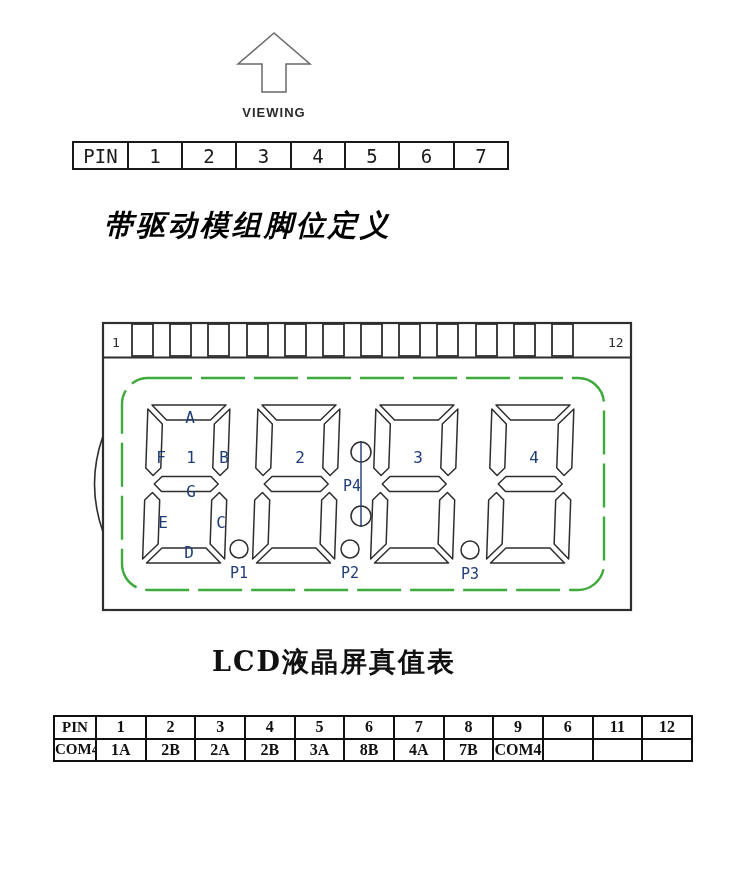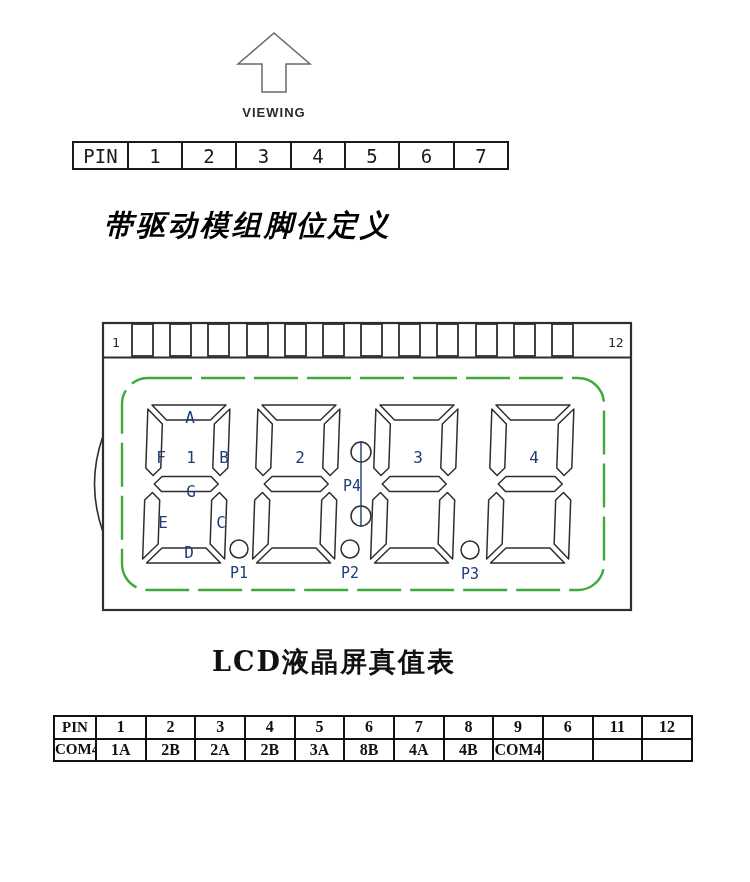--- a/index.html
+++ b/index.html
@@ -189,21 +189,21 @@
         </tr>
         <tr>
           <td>COM4</td>
           <td>1A</td>
           <td>2B</td>
           <td>2A</td>
           <td>2B</td>
           <td>3A</td>
           <td>8B</td>
           <td>4A</td>
-          <td>4B</td>
+          <td>7B</td>
           <td>COM4</td>
           <td></td>
           <td></td>
           <td></td>
         </tr>
       </tbody>
   </table>
 
 </div>
 

